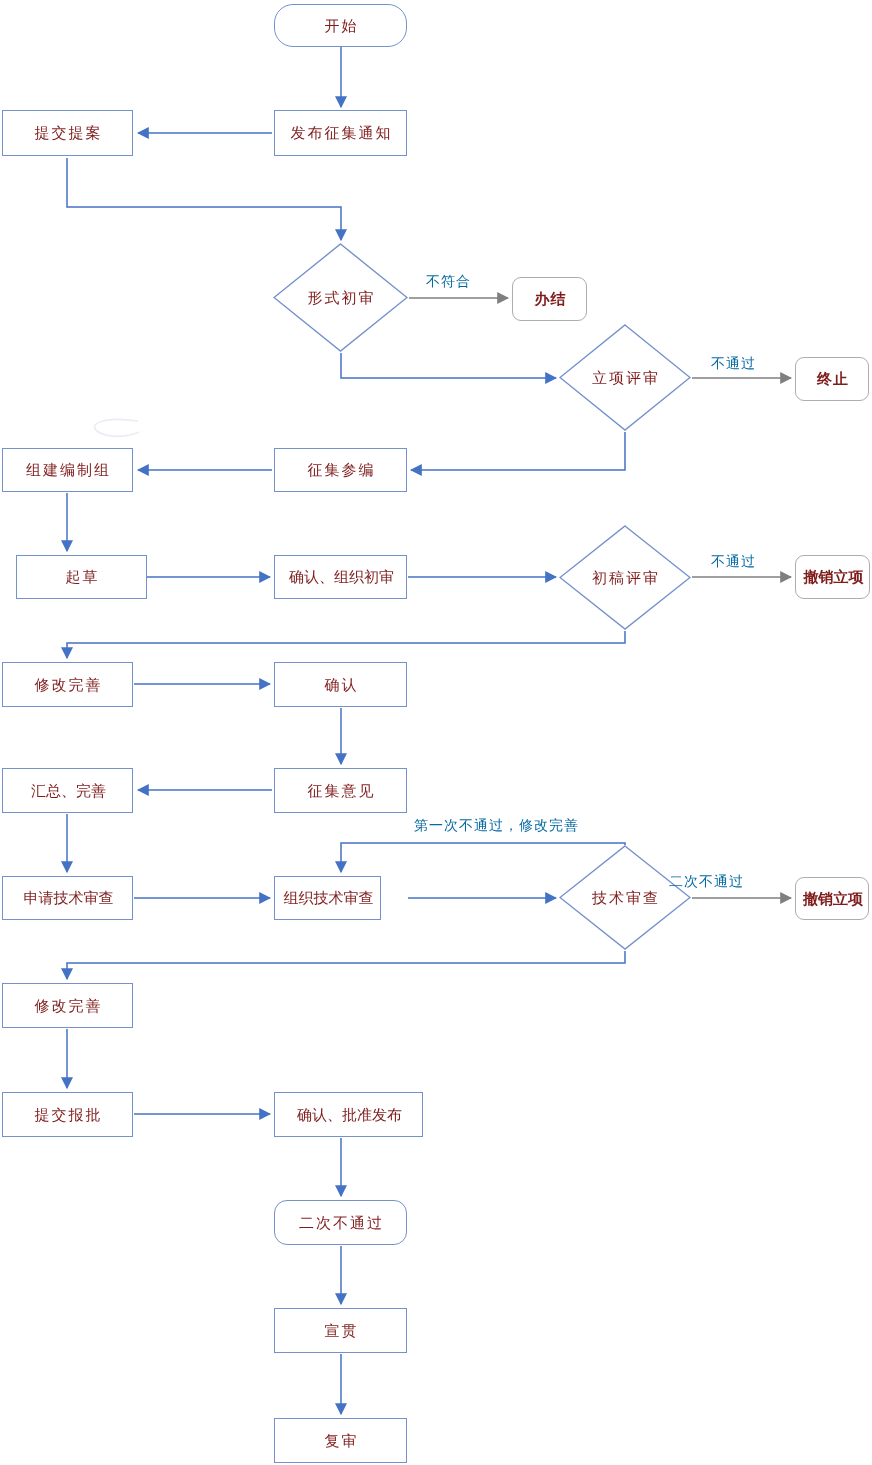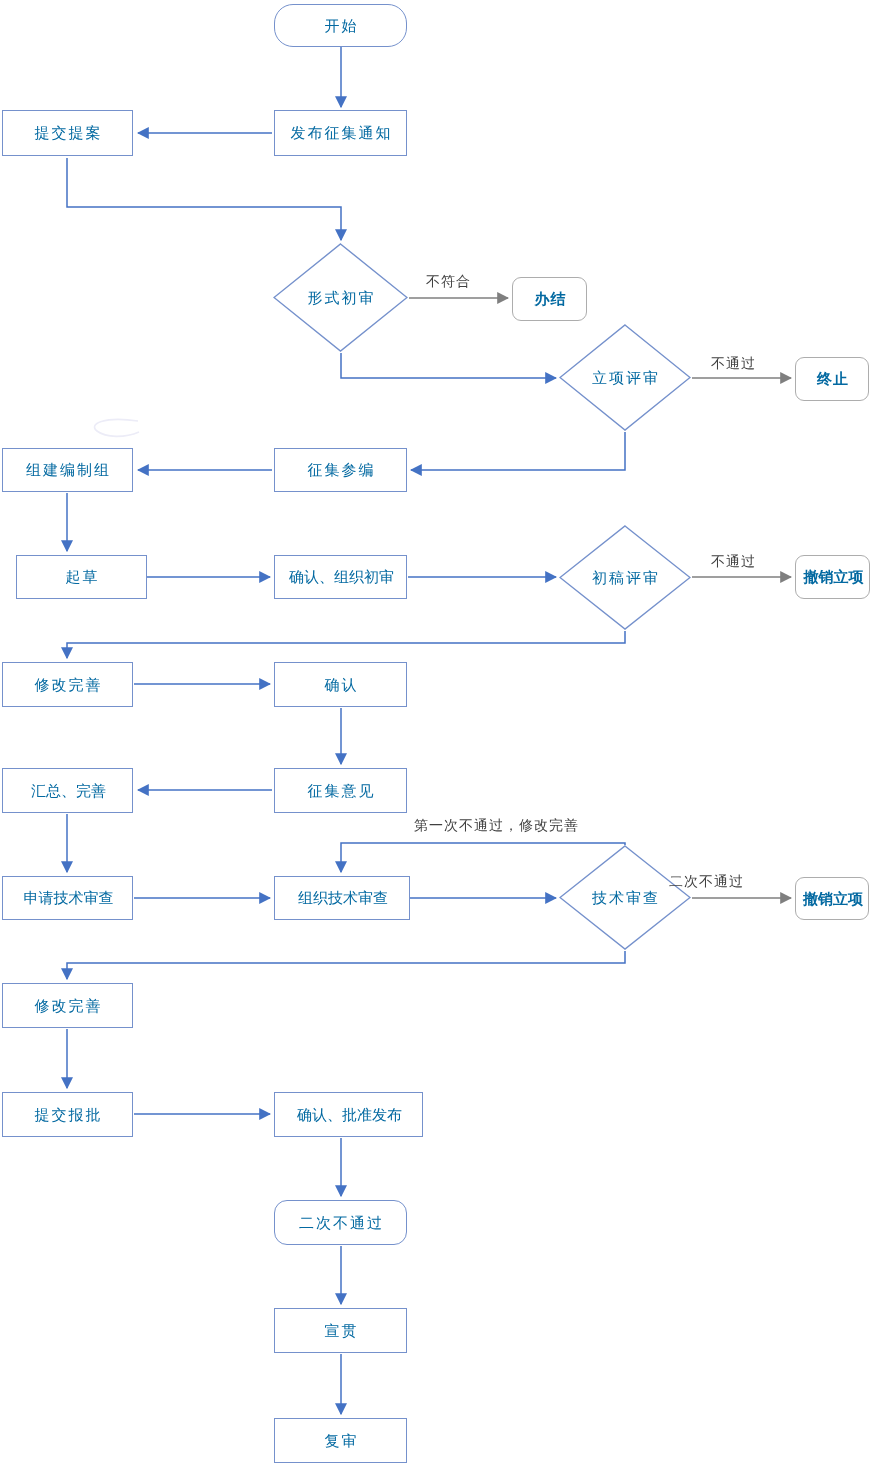--- a/index.html
+++ b/index.html
@@ -3,32 +3,32 @@
 <meta charset="utf-8">
 <style>
   html, body { margin:0; padding:0; background:#ffffff; }
   #canvas {
     position:relative; width:872px; height:1465px; background:#ffffff;
     font-family:"Liberation Sans","DejaVu Sans",sans-serif; overflow:hidden;
   }
   #edges { position:absolute; left:0; top:0; width:872px; height:1465px; pointer-events:none; }
   .node {
     position:absolute; display:flex; align-items:center; justify-content:center;
-    background:#ffffff; color:#0369a1; font-size:15px; letter-spacing:2px;
+    background:#ffffff; color:#7f1d1d; font-size:15px; letter-spacing:2px;
     text-indent:2px; box-sizing:border-box; text-align:center; line-height:1.2;
   }
   .rect   { border:1.5px solid #7591CC; }
   .term   { border:1.5px solid #7591CC; border-radius:19px; }
   .term2  { border:1.5px solid #7591CC; border-radius:13px; }
   .gray   { border:1.5px solid #ADADAD; border-radius:9px;font-weight:bold; }
   .diamond { background:transparent; border:none; }
   .diamond svg { position:absolute; left:0; top:0; }
   .diamond .dlabel { position:absolute; inset:0; display:flex; align-items:center; justify-content:center; }
   .edge-label {
-    position:absolute; color:#404040; font-size:14px; letter-spacing:1px;
+    position:absolute; color:#0369a1; font-size:14px; letter-spacing:1px;
     white-space:nowrap; line-height:1;
   }
 </style>
 </head>
 <body>
 
 <div id="canvas">
 
   <svg id="edges" viewBox="0 0 872 1465">
     <defs>
@@ -83,21 +83,21 @@
   <div class="node rect" style="left:2px;top:448px;width:131px;height:44px">组建编制组</div>
   <div class="node rect" style="left:2px;top:110px;width:131px;height:46px">提交提案</div>
   <div class="node rect" style="left:274px;top:448px;width:133px;height:44px">征集参编</div>
   <div class="node rect" style="left:16px;top:555px;width:131px;height:44px">起草</div>
   <div class="node rect" style="left:274px;top:555px;width:133px;height:44px;letter-spacing:0">确认、组织初审</div>
   <div class="node rect" style="left:2px;top:662px;width:131px;height:45px">修改完善</div>
   <div class="node rect" style="left:274px;top:662px;width:133px;height:45px">确认</div>
   <div class="node rect" style="left:2px;top:768px;width:131px;height:45px;letter-spacing:0">汇总、完善</div>
   <div class="node rect" style="left:274px;top:768px;width:133px;height:45px">征集意见</div>
   <div class="node rect" style="left:2px;top:876px;width:131px;height:44px;letter-spacing:0">申请技术审查</div>
-  <div class="node rect" style="left:274px;top:876px;width:136px;height:44px;letter-spacing:0">组织技术审查</div>
+  <div class="node rect" style="left:274px;top:876px;width:107px;height:44px;letter-spacing:0">组织技术审查</div>
   <div class="node rect" style="left:2px;top:983px;width:131px;height:45px">修改完善</div>
   <div class="node rect" style="left:2px;top:1092px;width:131px;height:45px">提交报批</div>
   <div class="node rect" style="left:274px;top:1092px;width:149px;height:45px;letter-spacing:0">确认、批准发布</div>
   <div class="node rect" style="left:274px;top:1308px;width:133px;height:45px">宣贯</div>
   <div class="node rect" style="left:274px;top:1418px;width:133px;height:45px">复审</div>
 
   <div class="node gray" style="left:512px;top:277px;width:75px;height:44px;letter-spacing:1px">办结</div>
   <div class="node gray" style="left:795px;top:357px;width:74px;height:44px;letter-spacing:1px">终止</div>
   <div class="node gray" style="left:795px;top:555px;width:75px;height:44px;letter-spacing:0">撤销立项</div>
   <div class="node gray" style="left:795px;top:877px;width:74px;height:43px;letter-spacing:0">撤销立项</div>

